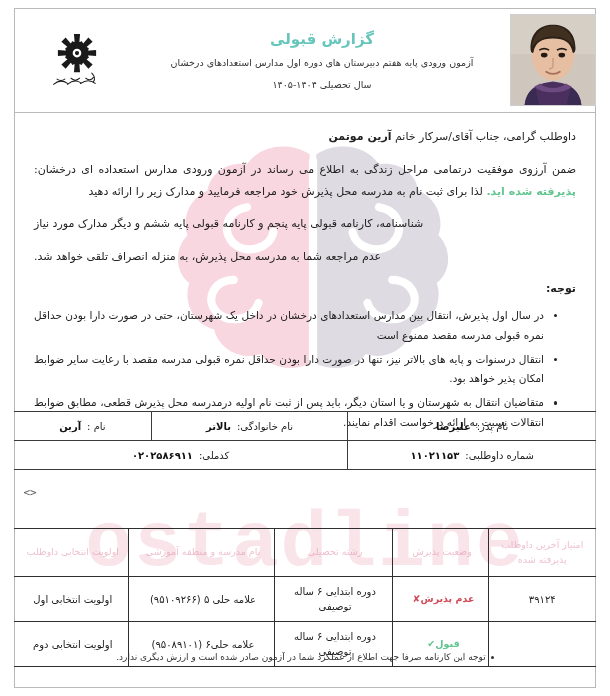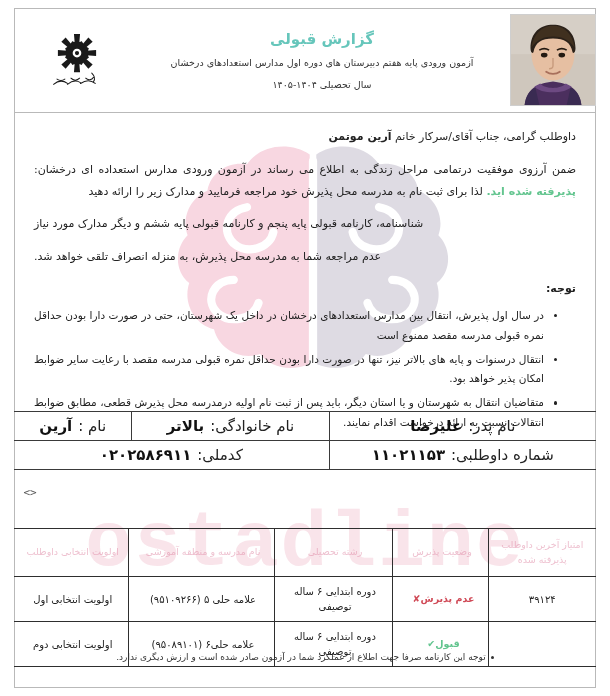--- a/index.html
+++ b/index.html
@@ -169,23 +169,23 @@
     left: 14px; top: 411px;
     width: 582px;
     border-collapse: collapse;
     z-index: 2;
     background: transparent;
   }
   .id-table td {
     border: 1px solid #3a3a3a;
     border-left: none; border-right: none;
     height: 29px;
-    font-size: 15px;
+    font-size: 10px;
     color: #222;
-    padding: 0 12px;
+    padding: 0 24px;
     text-align: center;
     vertical-align: middle;
     background: transparent;
   }
   .id-table tr td + td { border-right: 1px solid #3a3a3a; }
   .id-table .lbl { color: #222; }
   .id-table .val { font-weight: bold; color: #111; margin-right: 6px; }
 
   
   .toggle-icon {

